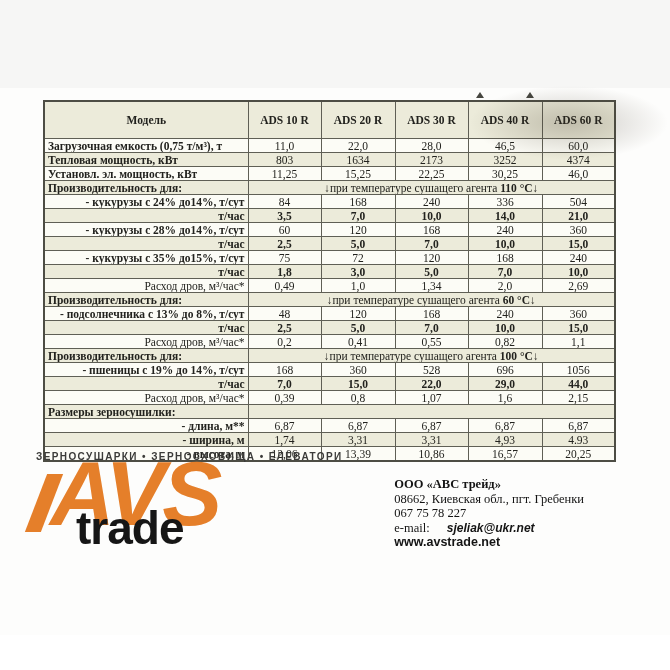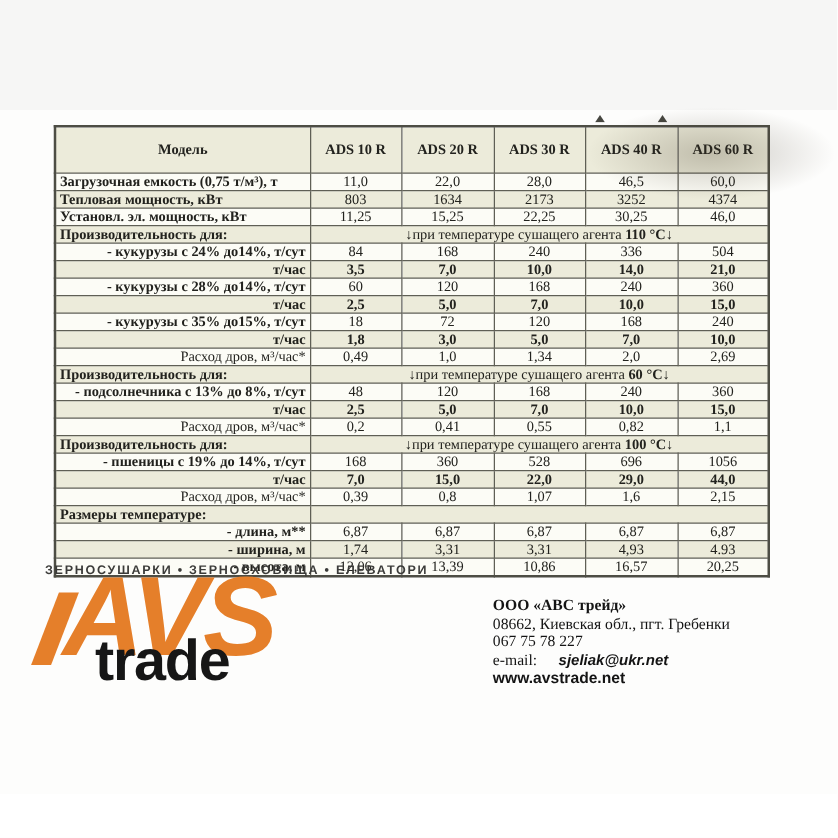--- a/index.html
+++ b/index.html
@@ -125,21 +125,21 @@
         <tr>
           <td class="lbl ar bd">т/час</td>
           <td class="num bd">2,5</td>
           <td class="num bd">5,0</td>
           <td class="num bd">7,0</td>
           <td class="num bd">10,0</td>
           <td class="num bd">15,0</td>
         </tr>
         <tr>
           <td class="lbl ar bd">- кукурузы с 35% до15%, т/сут</td>
-          <td class="num">18</td>
+          <td class="num">75</td>
           <td class="num">72</td>
           <td class="num">120</td>
           <td class="num">168</td>
           <td class="num">240</td>
         </tr>
         <tr>
           <td class="lbl ar bd">т/час</td>
           <td class="num bd">1,8</td>
           <td class="num bd">3,0</td>
           <td class="num bd">5,0</td>
@@ -204,21 +204,21 @@
         </tr>
         <tr>
           <td class="lbl ar rg">Расход дров, м³/час*</td>
           <td class="num">0,39</td>
           <td class="num">0,8</td>
           <td class="num">1,07</td>
           <td class="num">1,6</td>
           <td class="num">2,15</td>
         </tr>
         <tr>
-          <td class="lbl al bd">Размеры температуре:</td>
+          <td class="lbl al bd">Размеры зерносушилки:</td>
           <td colspan="5" class="band"><span></span><span class="bd"></span><span></span></td>
         </tr>
         <tr>
           <td class="lbl ar bd">- длина, м**</td>
           <td class="num">6,87</td>
           <td class="num">6,87</td>
           <td class="num">6,87</td>
           <td class="num">6,87</td>
           <td class="num">6,87</td>
         </tr>

